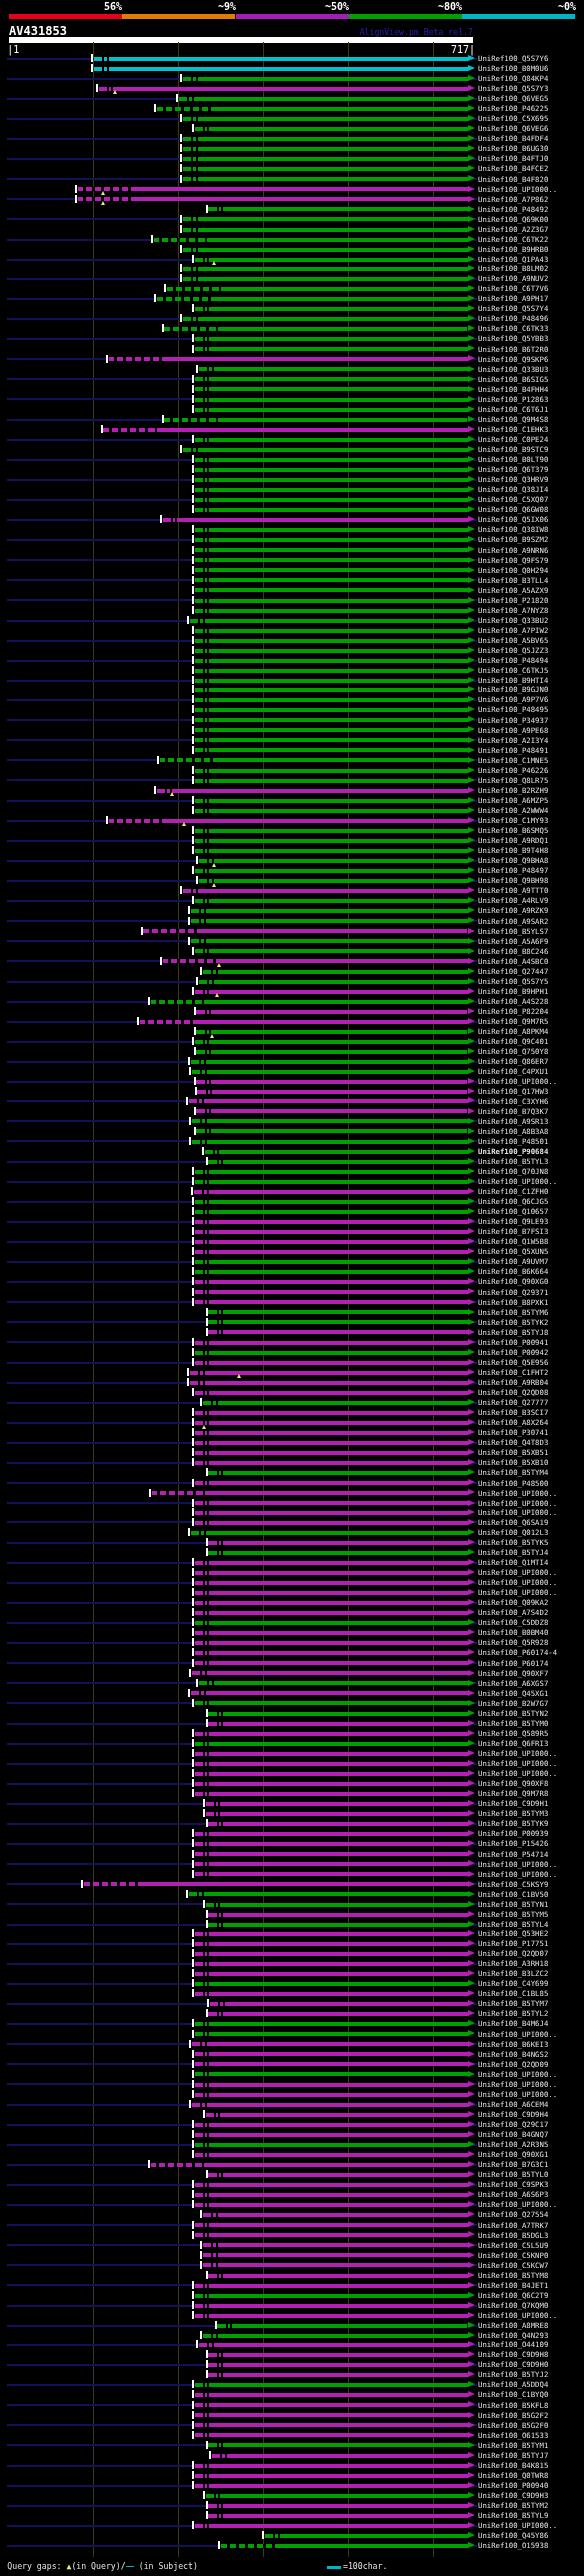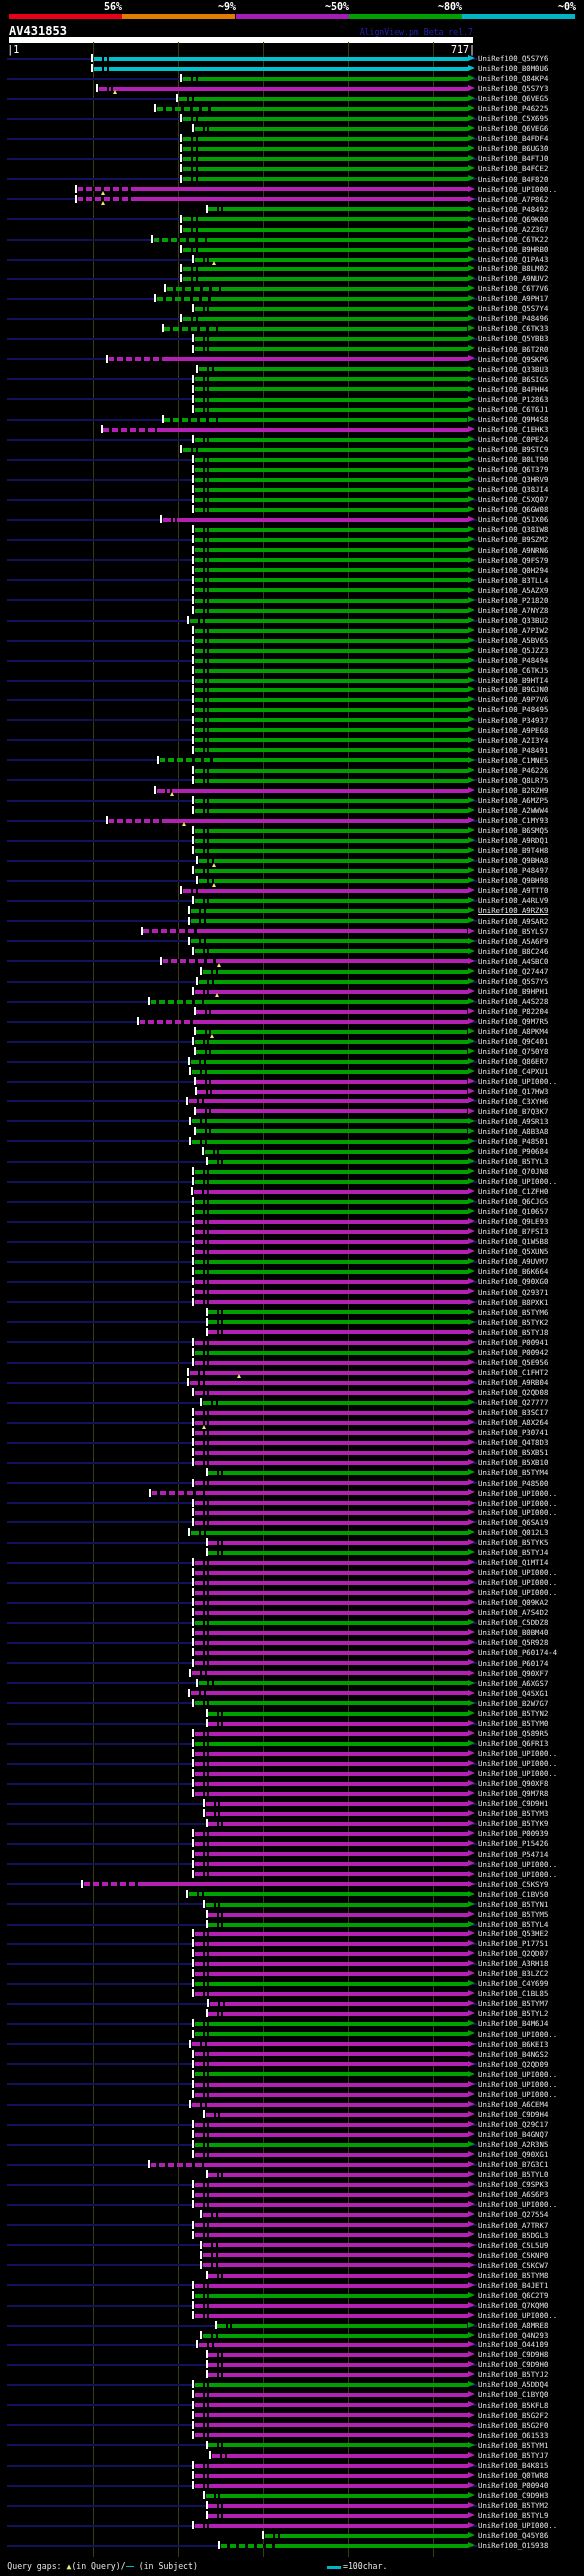--- a/index.html
+++ b/index.html
@@ -601,21 +601,21 @@
       <div class="bar" style="left: 195px; top: 899px; width: 273px; background: rgb(0, 160, 0);"></div>
       <div class="notch" style="left: 203px; top: 899px;"></div>
       <div class="notch" style="left: 207px; top: 899px;"></div>
       <div class="arrow" style="left: 468px; top: 897px; border-left: 7.3px solid rgb(0, 160, 0);"></div>
       <div class="hit-label" style="top: 896px;">UniRef100_A4RLV9</div>
       <div class="tick" style="left: 188px; top: 906px;"></div>
       <div class="bar" style="left: 191px; top: 909px; width: 277px; background: rgb(0, 160, 0);"></div>
       <div class="notch" style="left: 199px; top: 909px;"></div>
       <div class="notch" style="left: 204px; top: 909px;"></div>
       <div class="arrow" style="left: 468px; top: 907px; border-left: 7.3px solid rgb(0, 160, 0);"></div>
-      <div class="hit-label" style="top: 906px; text-decoration: underline;">UniRef100_A9RZK9</div>
+      <div class="hit-label" style="top: 906px;">UniRef100_A9RZK9</div>
       <div class="guide" style="top: 920px;"></div>
       <div class="tick" style="left: 188px; top: 917px;"></div>
       <div class="bar" style="left: 191px; top: 919px; width: 277px; background: rgb(0, 160, 0);"></div>
       <div class="notch" style="left: 199px; top: 919px;"></div>
       <div class="notch" style="left: 204px; top: 919px;"></div>
       <div class="arrow" style="left: 468px; top: 917px; border-left: 7.3px solid rgb(0, 160, 0);"></div>
       <div class="hit-label" style="top: 917px;">UniRef100_A9SAR2</div>
       <div class="tick" style="left: 141px; top: 927px;"></div>
       <div class="bar" style="left: 143px; top: 929px; width: 324px; background: rgb(179, 32, 179);"></div>
       <div class="dashlead" style="left: 149px; top: 929px; width: 48px;"></div>
@@ -756,21 +756,21 @@
       <div class="bar" style="left: 192px; top: 1140px; width: 276px; background: rgb(0, 160, 0);"></div>
       <div class="notch" style="left: 200px; top: 1140px;"></div>
       <div class="notch" style="left: 205px; top: 1140px;"></div>
       <div class="arrow" style="left: 468px; top: 1138px; border-left: 7.3px solid rgb(0, 160, 0);"></div>
       <div class="hit-label" style="top: 1137px;">UniRef100_P48501</div>
       <div class="tick" style="left: 202px; top: 1147px;"></div>
       <div class="bar" style="left: 205px; top: 1150px; width: 263px; background: rgb(0, 160, 0);"></div>
       <div class="notch" style="left: 213px; top: 1150px;"></div>
       <div class="notch" style="left: 217px; top: 1150px;"></div>
       <div class="arrow" style="left: 468px; top: 1148px; border-left: 7.3px solid rgb(0, 160, 0);"></div>
-      <div class="hit-label" style="top: 1147px;">UniRef100_P90684</div>
+      <div class="hit-label" style="top: 1147px; font-weight: bold;">UniRef100_P90684</div>
       <div class="guide" style="top: 1161px;"></div>
       <div class="tick" style="left: 206px; top: 1157px;"></div>
       <div class="bar" style="left: 208px; top: 1160px; width: 260px; background: rgb(0, 160, 0);"></div>
       <div class="notch" style="left: 217px; top: 1160px;"></div>
       <div class="notch" style="left: 221px; top: 1160px;"></div>
       <div class="arrow" style="left: 468px; top: 1158px; border-left: 7.3px solid rgb(0, 160, 0);"></div>
       <div class="hit-label" style="top: 1157px;">UniRef100_B5TYL3</div>
       <div class="tick" style="left: 192px; top: 1167px;"></div>
       <div class="bar" style="left: 195px; top: 1170px; width: 273px; background: rgb(0, 160, 0);"></div>
       <div class="notch" style="left: 203px; top: 1170px;"></div>

